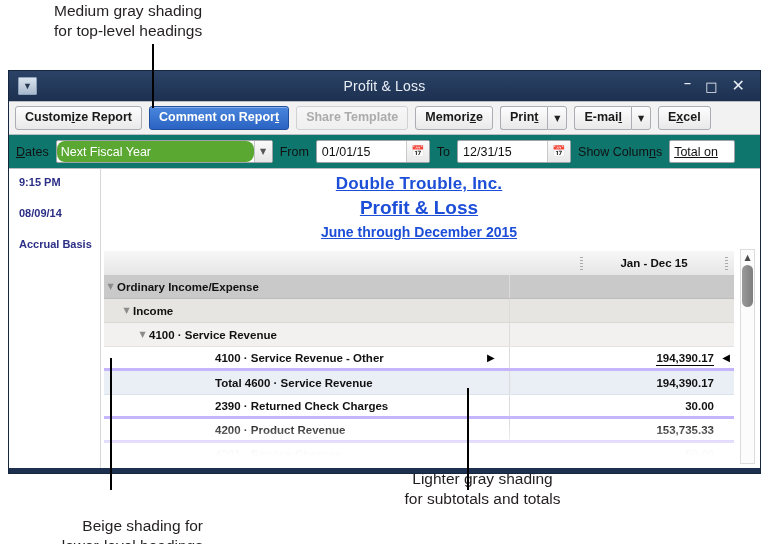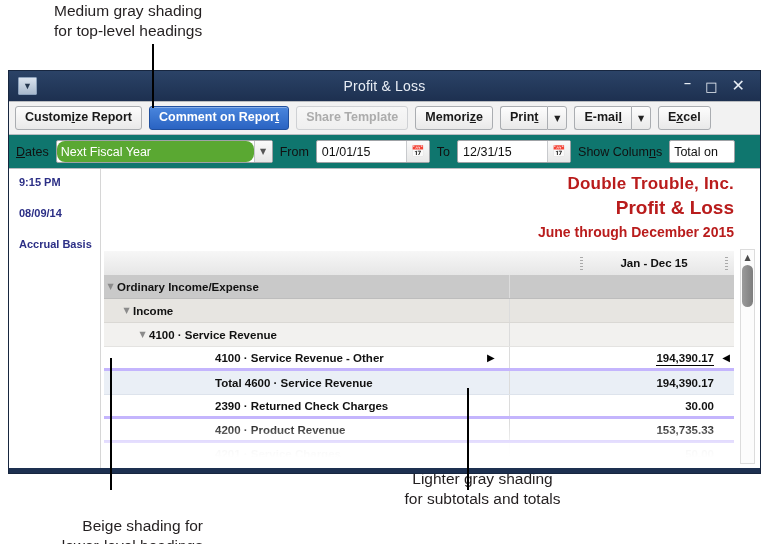--- a/index.html
+++ b/index.html
@@ -167,21 +167,21 @@
     width:22px;display:flex;align-items:center;justify-content:center;
     background:linear-gradient(#fafafa,#e8e8e8);
     border-left:1px solid #c8cacd;
     font-size:11px;color:#333;cursor:pointer;
     font-family:"DejaVu Sans",sans-serif;
   }
   #showcols-combo{
     border:1px solid #9fa2a6;background:#fff;border-radius:2px;
     height:21px;width:60px;display:flex;align-items:center;
     padding-left:4px;font-size:12.5px;color:#111;
-    overflow:hidden;white-space:nowrap;flex:none;
+    overflow:hidden;white-space:nowrap;flex:none;text-decoration:underline;
   }
 
   
   #report{
     position:relative;
     background:#fff;
     height:299px;
     overflow:hidden;
   }
   #report-inner{position:absolute;inset:0;}
@@ -190,21 +190,21 @@
     position:absolute;left:10px;top:8px;width:78px;
     color:#2c2f86;font-size:11px;font-weight:bold;
     line-height:1;
   }
   #meta div{margin-bottom:20px;}
 
   #vrule{position:absolute;left:91px;top:0;bottom:0;width:1px;background:#d6d6d6;}
 
   #rpt-head{
     position:absolute;left:95px;right:26px;top:5px;
-    text-align:right;color:#b91c1c;
+    text-align:center;color:#1d4ed8;text-decoration:underline;
   }
   #rpt-company{font-size:17px;font-weight:bold;letter-spacing:.2px;}
   #rpt-title{font-size:19px;font-weight:bold;margin-top:3px;}
   #rpt-range{font-size:14px;font-weight:bold;margin-top:5px;}
 
   #colhead{
     position:absolute;left:95px;right:26px;top:82px;height:24px;
     background:linear-gradient(#f7f7f7,#e6e6e6);
     border-bottom:1px solid #c9c9c9;
     display:flex;align-items:center;

